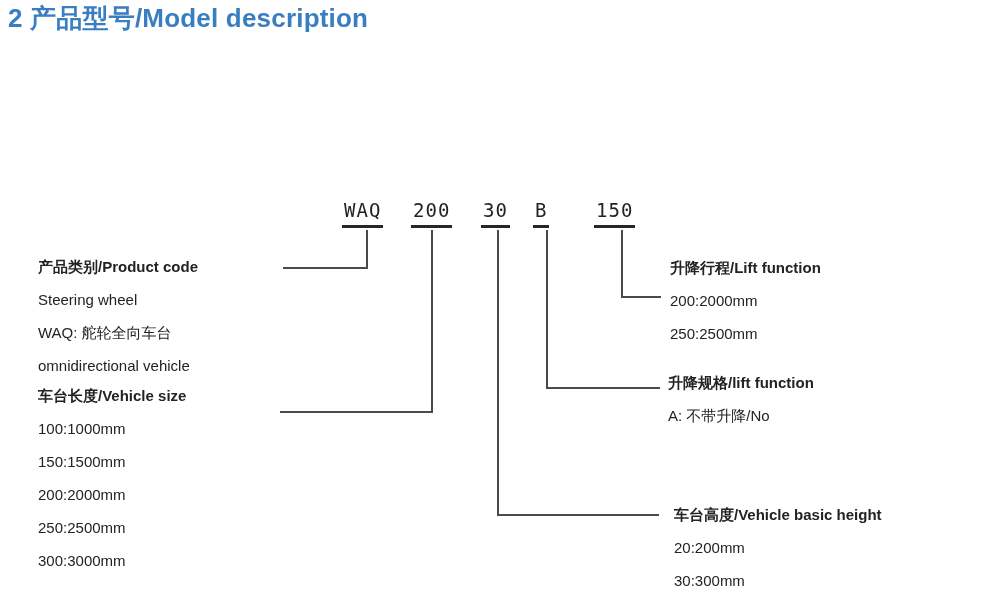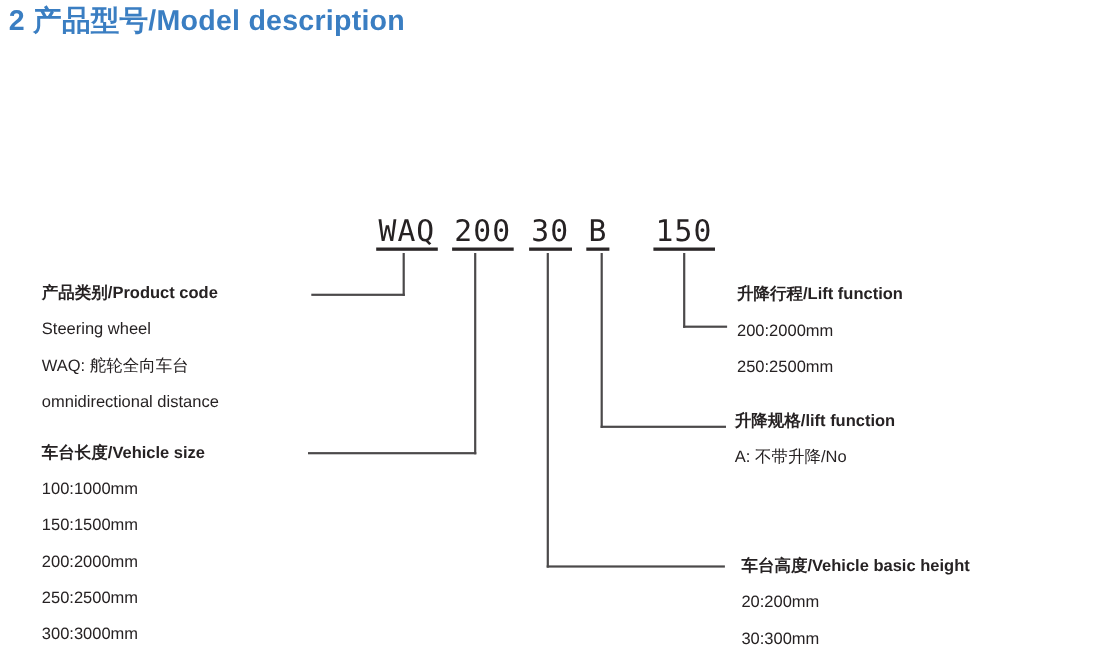--- a/index.html
+++ b/index.html
@@ -20,21 +20,21 @@
     font-size: 26px;
     font-weight: bold;
     line-height: 30px;
     letter-spacing: 0.2px;
     white-space: nowrap;
   }
   .code-seg {
     position: absolute;
     top: 197px;
     font-family: "DejaVu Sans Mono", monospace;
-    font-size: 27px;
+    font-size: 19px;
     line-height: 27px;
     letter-spacing: 1px;
     padding: 0 2px 1px 2px;
     border-bottom: 3px solid #2a2627;
     white-space: nowrap;
   }
   .ln { position: absolute; background: #4b494a; }
   .block {
     position: absolute;
     font-size: 15px;
@@ -71,24 +71,24 @@
   <div class="ln" style="left: 546px; top: 230px; width: 2px; height: 159px; background: rgb(75, 73, 74);"></div>
   <div class="ln" style="left: 546px; top: 387px; width: 114px; height: 2px; background: rgb(75, 73, 74);"></div>
 
   <div class="ln" style="left: 621px; top: 230px; width: 2px; height: 68px; background: rgb(75, 73, 74);"></div>
   <div class="ln" style="left: 621px; top: 296px; width: 40px; height: 2px; background: rgb(75, 73, 74);"></div>
 
   <div class="block" style="left:38px; top:250px;">
     <div class="bt">产品类别/Product code</div>
     <div class="bl">Steering wheel</div>
     <div class="bl">WAQ: 舵轮全向车台</div>
-    <div class="bl">omnidirectional distance</div>
+    <div class="bl">omnidirectional vehicle</div>
   </div>
 
-  <div class="block" style="left:38px; top:395px;">
+  <div class="block" style="left:38px; top:379px;">
     <div class="bt">车台长度/Vehicle size</div>
     <div class="bl">100:1000mm</div>
     <div class="bl">150:1500mm</div>
     <div class="bl">200:2000mm</div>
     <div class="bl">250:2500mm</div>
     <div class="bl">300:3000mm</div>
   </div>
 
   <div class="block" style="left:670px; top:251px;">
     <div class="bt">升降行程/Lift function</div>

